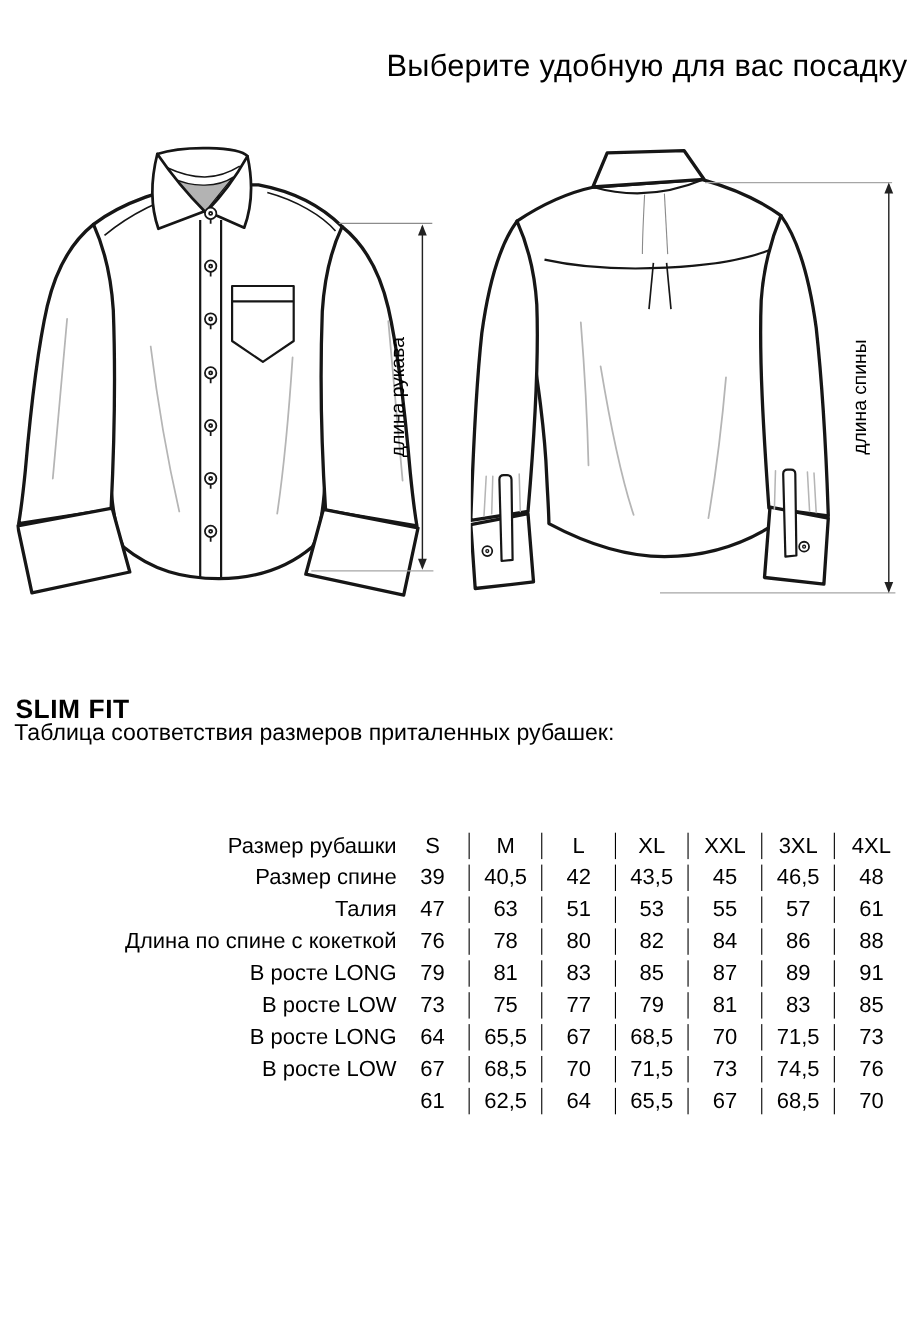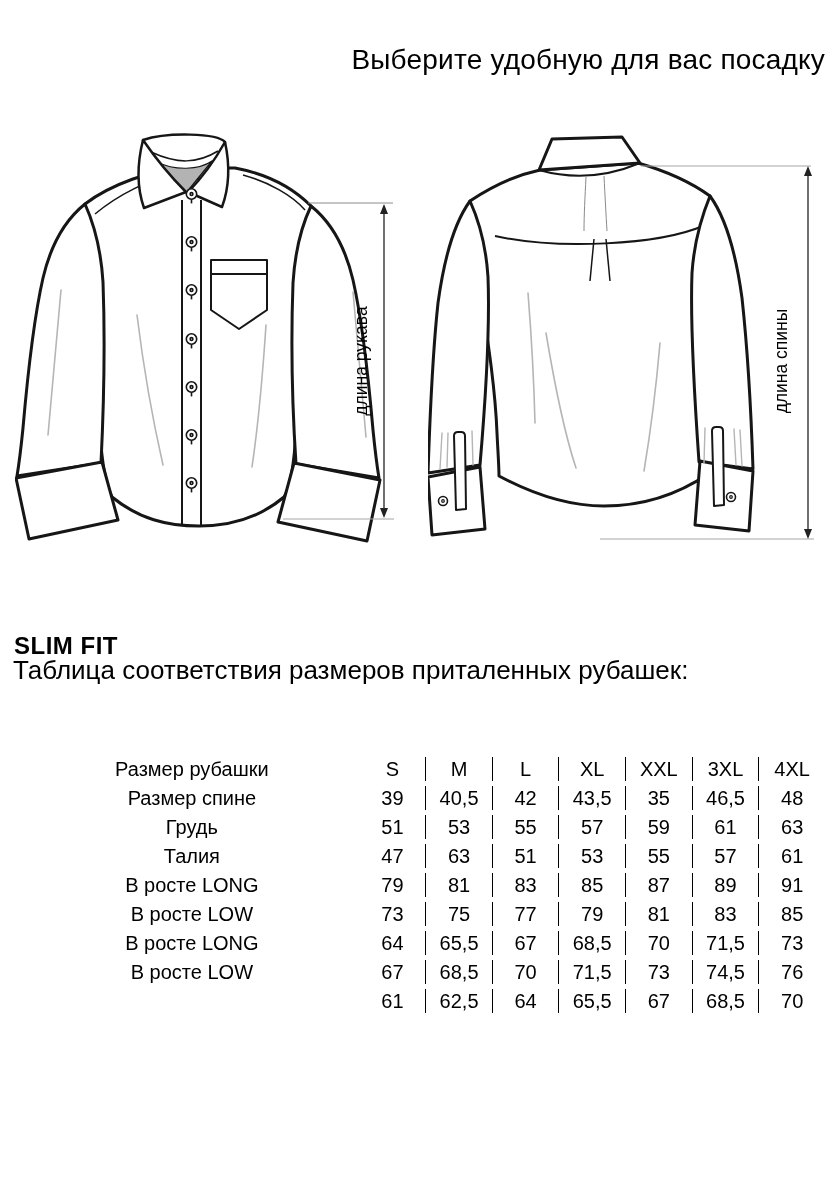--- a/index.html
+++ b/index.html
@@ -4,25 +4,25 @@
 <style>
   html,body{margin:0;padding:0;background:#fff;}
   .page{position:relative;width:825px;height:1200px;background:#ffffff;overflow:hidden;
         font-family:"Liberation Sans",sans-serif;color:#000;}
   .title{position:absolute;top:44px;left:0;width:825px;text-align:right;
          font-size:28px;letter-spacing:0.2px;}
   .fig{position:absolute;}
   .fig-front{left:15px;top:130px;}
   .fig-back{left:428px;top:133px;}
   .heading{position:absolute;left:14px;top:616px;font-size:24px;font-weight:bold;letter-spacing:0.5px;margin-top:16px;}
-  .subtitle{position:absolute;left:13px;top:655px;font-size:26px;}
+  .subtitle{position:absolute;left:13px;top:655px;font-size:21px;}
   table.sizes{position:absolute;left:24px;top:752px;border-collapse:separate;border-spacing:0 5px;
               font-size:20px;line-height:24px;}
   table.sizes td{padding:0;height:24px;white-space:nowrap;}
-  td.lbl{width:338px;text-align:center;}
+  td.lbl{width:338px;text-align:right;}
   td.val{width:66px;text-align:center;}
   td.sep{border-left:1px solid #000;}
   svg text{font-family:"Liberation Sans",sans-serif;}
 </style>
 </head>
 <body>
 
 <div class="page">
 
   <div class="title">Выберите удобную для вас посадку</div>
@@ -204,45 +204,45 @@
           <td class="val sep">XXL</td>
           <td class="val sep">3XL</td>
           <td class="val sep">4XL</td>
         </tr>
         <tr>
           <td class="lbl">Размер спине</td>
           <td class="val">39</td>
           <td class="val sep">40,5</td>
           <td class="val sep">42</td>
           <td class="val sep">43,5</td>
-          <td class="val sep">35</td>
+          <td class="val sep">45</td>
           <td class="val sep">46,5</td>
           <td class="val sep">48</td>
-        </tr>
-        <tr>
-          <td class="lbl">Грудь</td>
-          <td class="val">51</td>
-          <td class="val sep">53</td>
-          <td class="val sep">55</td>
-          <td class="val sep">57</td>
-          <td class="val sep">59</td>
-          <td class="val sep">61</td>
-          <td class="val sep">63</td>
         </tr>
         <tr>
           <td class="lbl">Талия</td>
           <td class="val">47</td>
           <td class="val sep">63</td>
           <td class="val sep">51</td>
           <td class="val sep">53</td>
           <td class="val sep">55</td>
           <td class="val sep">57</td>
           <td class="val sep">61</td>
         </tr>
         <tr>
+          <td class="lbl">Длина по спине с кокеткой</td>
+          <td class="val">76</td>
+          <td class="val sep">78</td>
+          <td class="val sep">80</td>
+          <td class="val sep">82</td>
+          <td class="val sep">84</td>
+          <td class="val sep">86</td>
+          <td class="val sep">88</td>
+        </tr>
+        <tr>
           <td class="lbl">В росте LONG</td>
           <td class="val">79</td>
           <td class="val sep">81</td>
           <td class="val sep">83</td>
           <td class="val sep">85</td>
           <td class="val sep">87</td>
           <td class="val sep">89</td>
           <td class="val sep">91</td>
         </tr>
         <tr>

